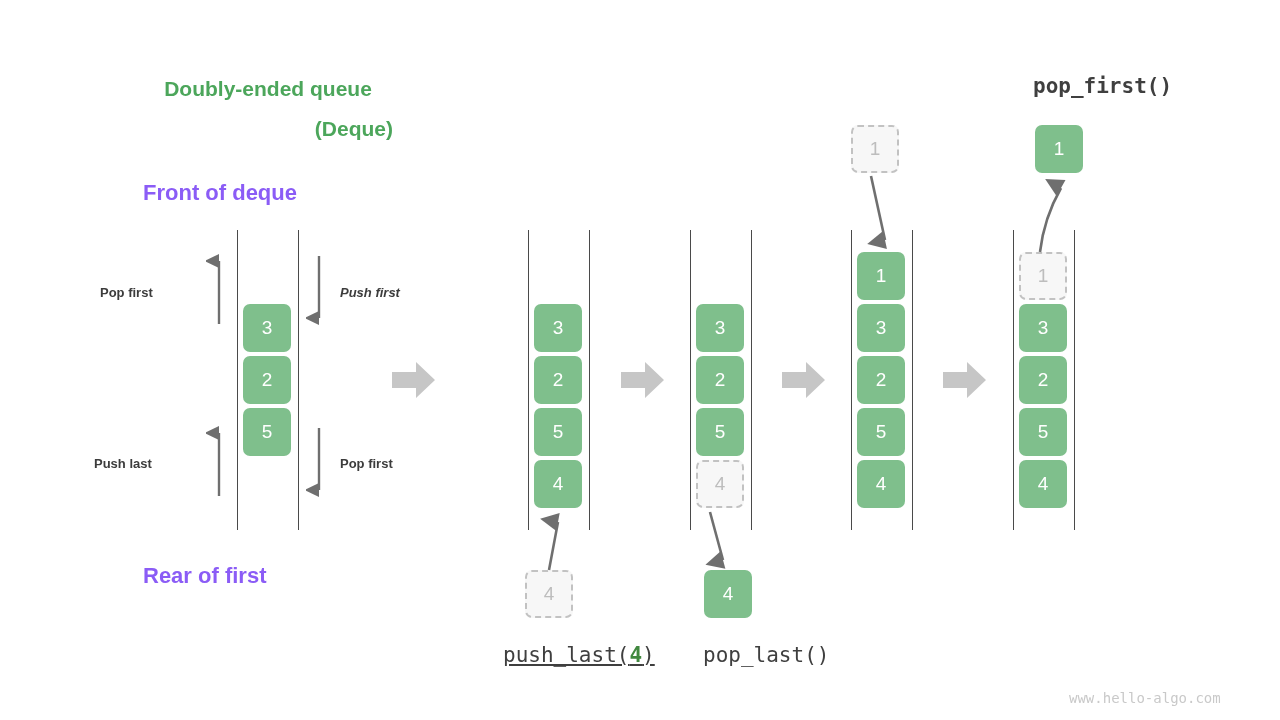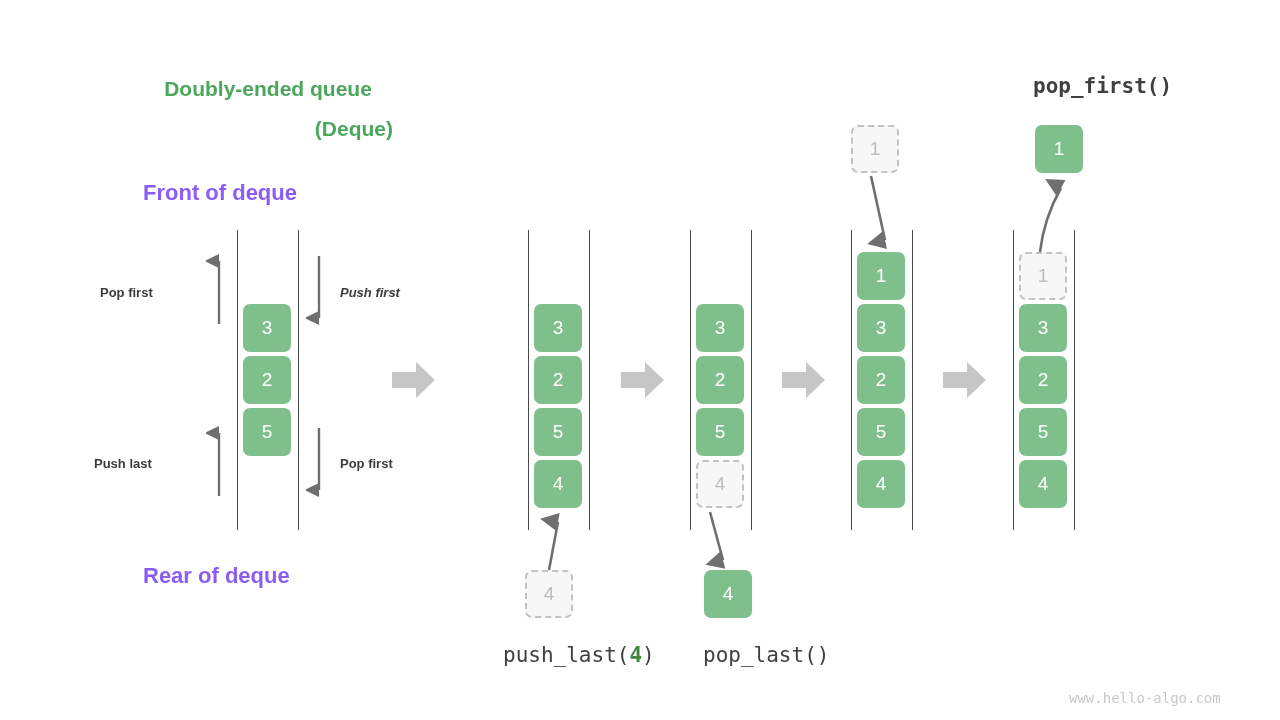--- a/index.html
+++ b/index.html
@@ -88,21 +88,21 @@
 </style>
 </head>
 <body>
 
 <div class="stage">
 
   <div class="title" style="left:143px;top:55px;width:250px;">Doubly-ended queue</div>
   <div class="title" style="left:143px;top:95px;width:250px;text-align:right;">(Deque)</div>
 
   <div class="hdr-label" style="left:143px;top:166px;width:250px;">Front of deque</div>
-  <div class="hdr-label" style="left:143px;top:549px;width:250px;">Rear of deque</div>
+  <div class="hdr-label" style="left:143px;top:549px;width:250px;">Rear of first</div>
 
   <div class="rail" style="left:237px;top:216px;height:300px;"></div>
   <div class="rail" style="left:298px;top:216px;height:300px;"></div>
 
   <div class="cell" style="left:243px;top:290px;">3</div>
   <div class="cell" style="left:243px;top:342px;">2</div>
   <div class="cell" style="left:243px;top:394px;">5</div>
 
   <div class="side-label" style="left:100px;top:271px;">Pop first</div>
   <div class="side-label" style="left:340px;top:271px;font-style:italic;">Push first</div>
@@ -152,21 +152,21 @@
       <marker id="mk-up2" markerWidth="8" markerHeight="8" refX="4" refY="7" orient="auto">
         <path d="M0.5,7 L4,0 L7.5,7 Z" fill="#6f6f6f"></path>
       </marker>
       <marker id="mk-down2" markerWidth="8" markerHeight="8" refX="4" refY="1" orient="auto">
         <path d="M0.5,1 L4,8 L7.5,1 Z" fill="#6f6f6f"></path>
       </marker>
     </defs>
     <path d="M19,62 L28,14" stroke="#6f6f6f" stroke-width="2.6" fill="none" marker-end="url(#mk-up2)"></path>
   </svg>
 
-  <div class="op-label" style="left:503px;top:629px;">
+  <div class="op-label" style="left:503px;top:629px;text-decoration:underline;">
     <span>push_last(</span><span class="arg">4</span><span>)</span>
   </div>
 
   <svg class="step-arrow" style="left:621px;top:347px;" width="44" height="38" viewBox="0 0 44 38">
     <path d="M0,11 L24,11 L24,1 L43,19 L24,37 L24,27 L0,27 Z" fill="#c6c6c6"></path>
   </svg>
 
   <div class="rail" style="left:690px;top:216px;height:300px;"></div>
   <div class="rail" style="left:751px;top:216px;height:300px;"></div>
 

